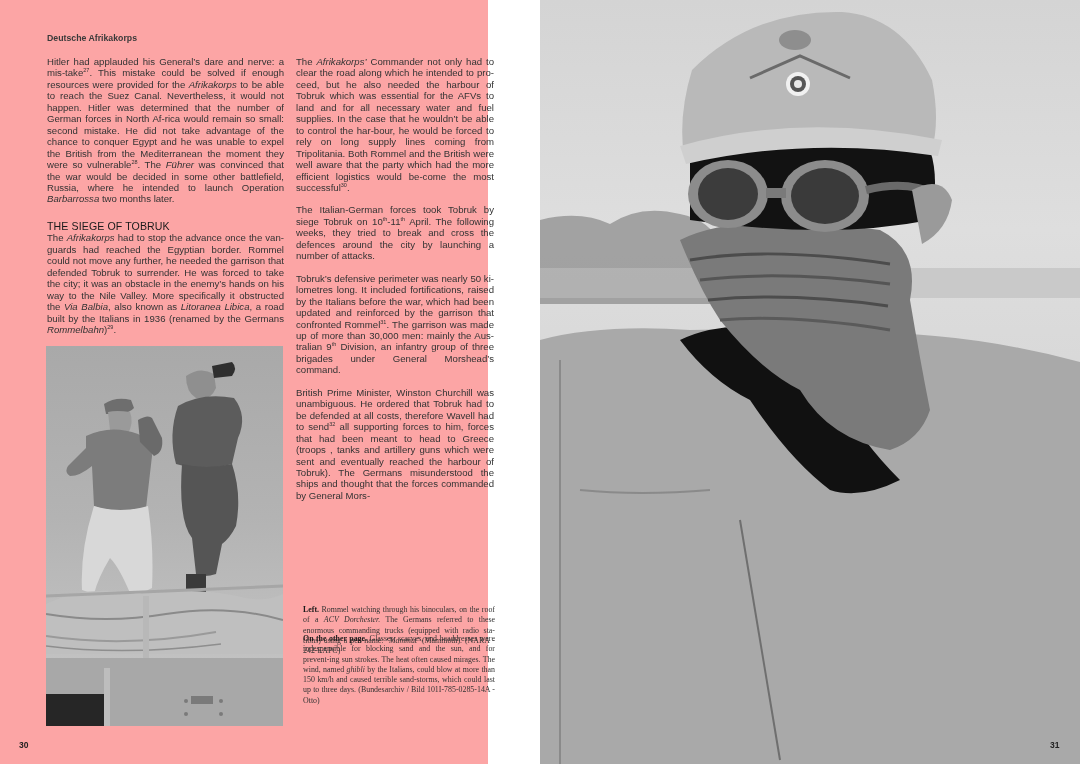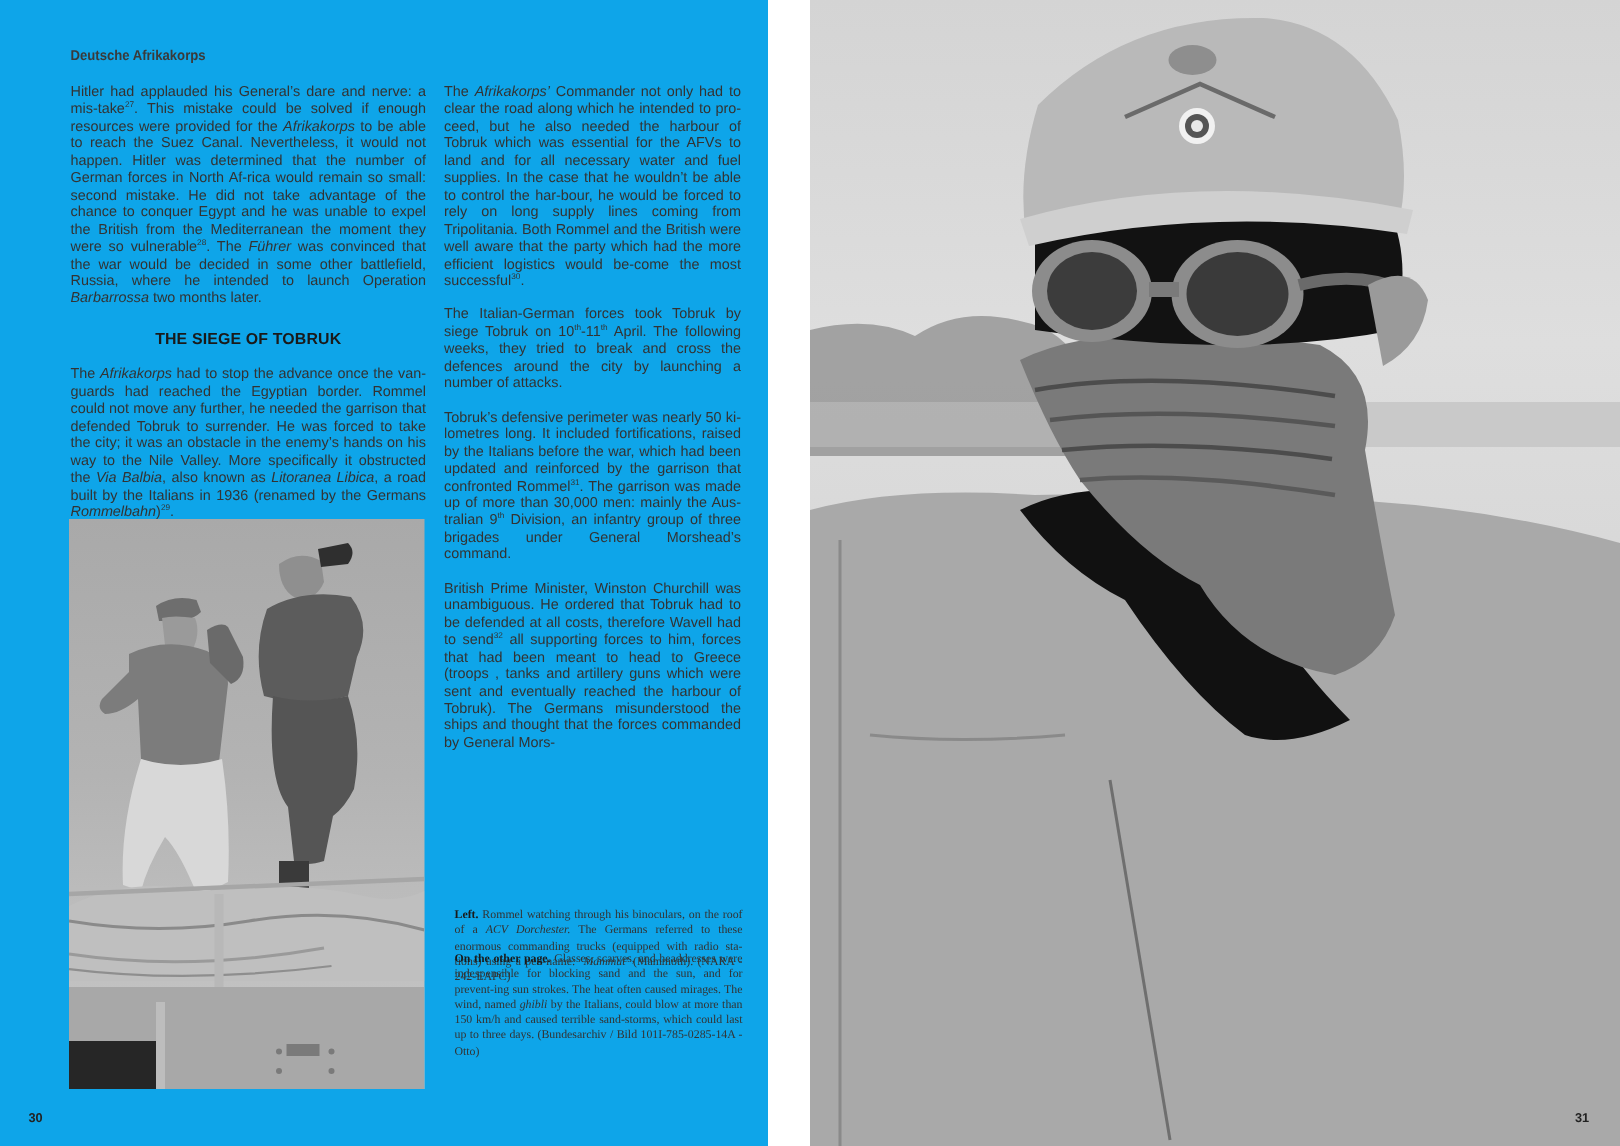--- a/index.html
+++ b/index.html
@@ -4,40 +4,39 @@
   <style>
     html, body { margin: 0; padding: 0; }
     body {
       width: 1080px; height: 764px; overflow: hidden; position: relative;
       background: #ffffff;
       font-family: "Liberation Sans", sans-serif;
       color: #2a2a2a;
     }
     .page-left {
       position: absolute; left: 0; top: 0; width: 488px; height: 764px;
-      background: #0ea5e9;
-      padding-left: 24px;
+      background: #fca5a5;
     }
     .running-head {
       position: absolute; left: 47px; top: 32px;
       font-size: 9.5px; font-weight: bold; color: #3a3a3a;
       font-family: "Liberation Sans Narrow", "Liberation Sans", sans-serif;
       transform: scaleX(0.92); transform-origin: left;
     }
     .col {
       position: absolute; font-size: 9.6px; line-height: 11.45px;
       text-align: justify; color: #333;
       hyphens: manual;
     }
     .col p { margin: 0 0 11px 0; }
     .col-left { left: 47px; top: 56px; width: 237px; }
     .col-right { left: 296px; top: 56px; width: 198px; }
     .col-left h2 {
-      font-size: 10.6px; font-weight: bold; margin: 16px 0 12px 0;
-      color: #1a1a1a; letter-spacing: 0.1px; text-align: center;
+      font-size: 10.6px; font-weight: normal; margin: 16px 0 0 0;
+      color: #1a1a1a; letter-spacing: 0.1px; text-align: left;
     }
     sup { font-size: 5.5px; line-height: 0; vertical-align: 4px; }
     i { font-style: italic; }
 
     .photo-left {
       position: absolute; left: 46px; top: 346px; width: 237px; height: 380px;
       overflow: hidden;
       background: linear-gradient(180deg, #a9a9a9 0%, #b3b3b3 45%, #bdbdbd 70%, #c8c8c8 100%);
     }
     .photo-left svg { position: absolute; left: 0; top: 0; }

